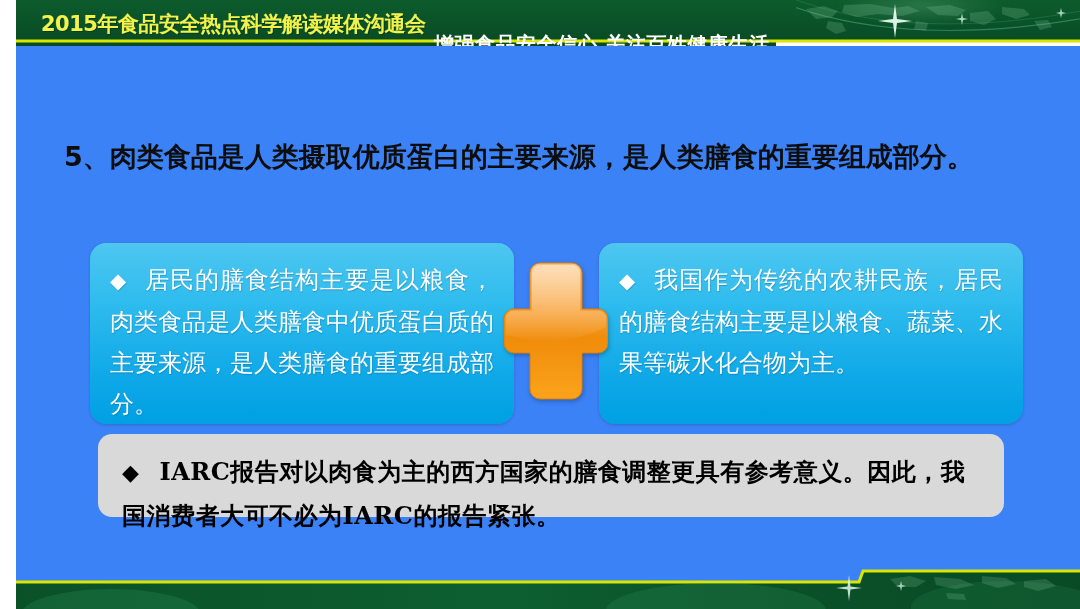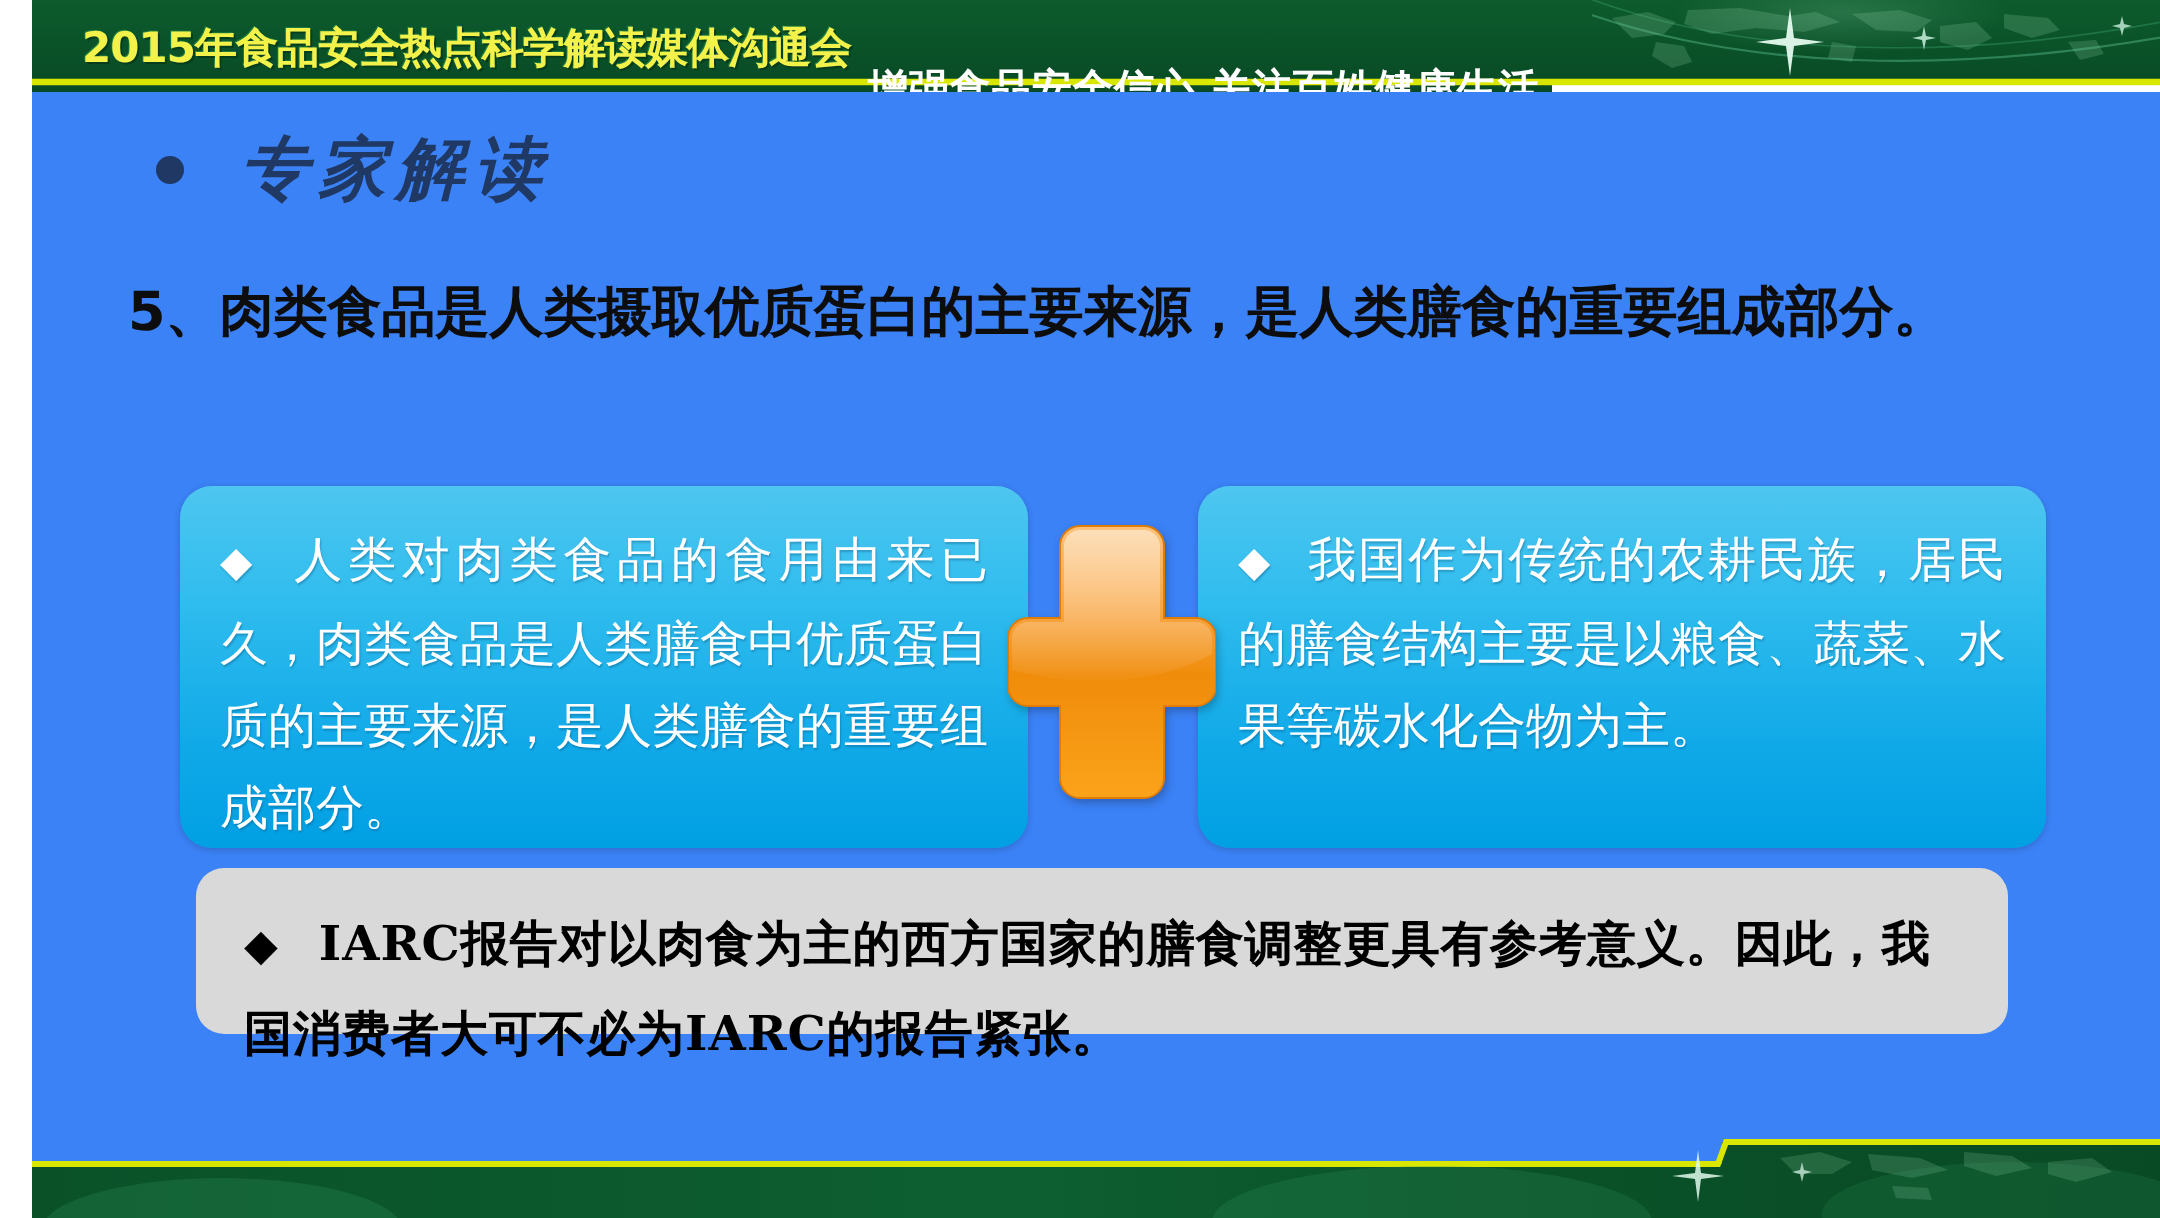--- a/index.html
+++ b/index.html
@@ -237,29 +237,25 @@
 
       <path d="M0 0 L1080 0 L1080 39 L790 39 L770 46 L0 46 Z" fill="#0a5128" opacity="0"></path>
 
       <path d="M0 41 L1075 41" stroke="#d9e600" stroke-width="3.2" fill="none"></path>
     </svg>
 
     <div class="banner-title">2015年食品安全热点科学解读媒体沟通会</div>
     <div class="banner-sub">增强食品安全信心  关注百姓健康生活</div>
   </div>
 
-  <div class="heading-row">
-    <span class="heading-bullet"></span>
-    <span class="heading-text">专家解读</span>
-  </div>
 
   <div class="lead">5、肉类食品是人类摄取优质蛋白的主要来源，是人类膳食的重要组成部分。</div>
 
   <div class="card-blue" id="card-left">
-    <div class="card-text"><span class="dia">◆</span><span>人类对肉类食品的食用由来已久，肉类食品是人类膳食中优质蛋白质的主要来源，是人类膳食的重要组成部分。</span></div>
+    <div class="card-text"><span class="dia">◆</span><span>居民的膳食结构主要是以粮食，肉类食品是人类膳食中优质蛋白质的主要来源，是人类膳食的重要组成部分。</span></div>
   </div>
 
   <div class="card-blue" id="card-right">
     <div class="card-text"><span class="dia">◆</span><span>我国作为传统的农耕民族，居民的膳食结构主要是以粮食、蔬菜、水果等碳水化合物为主。</span></div>
   </div>
 
   <div class="plus-wrap">
     <svg viewBox="0 0 104 148" width="104" height="148">
       <defs>
         <linearGradient id="pg" x1="0" y1="0" x2="0" y2="1">

